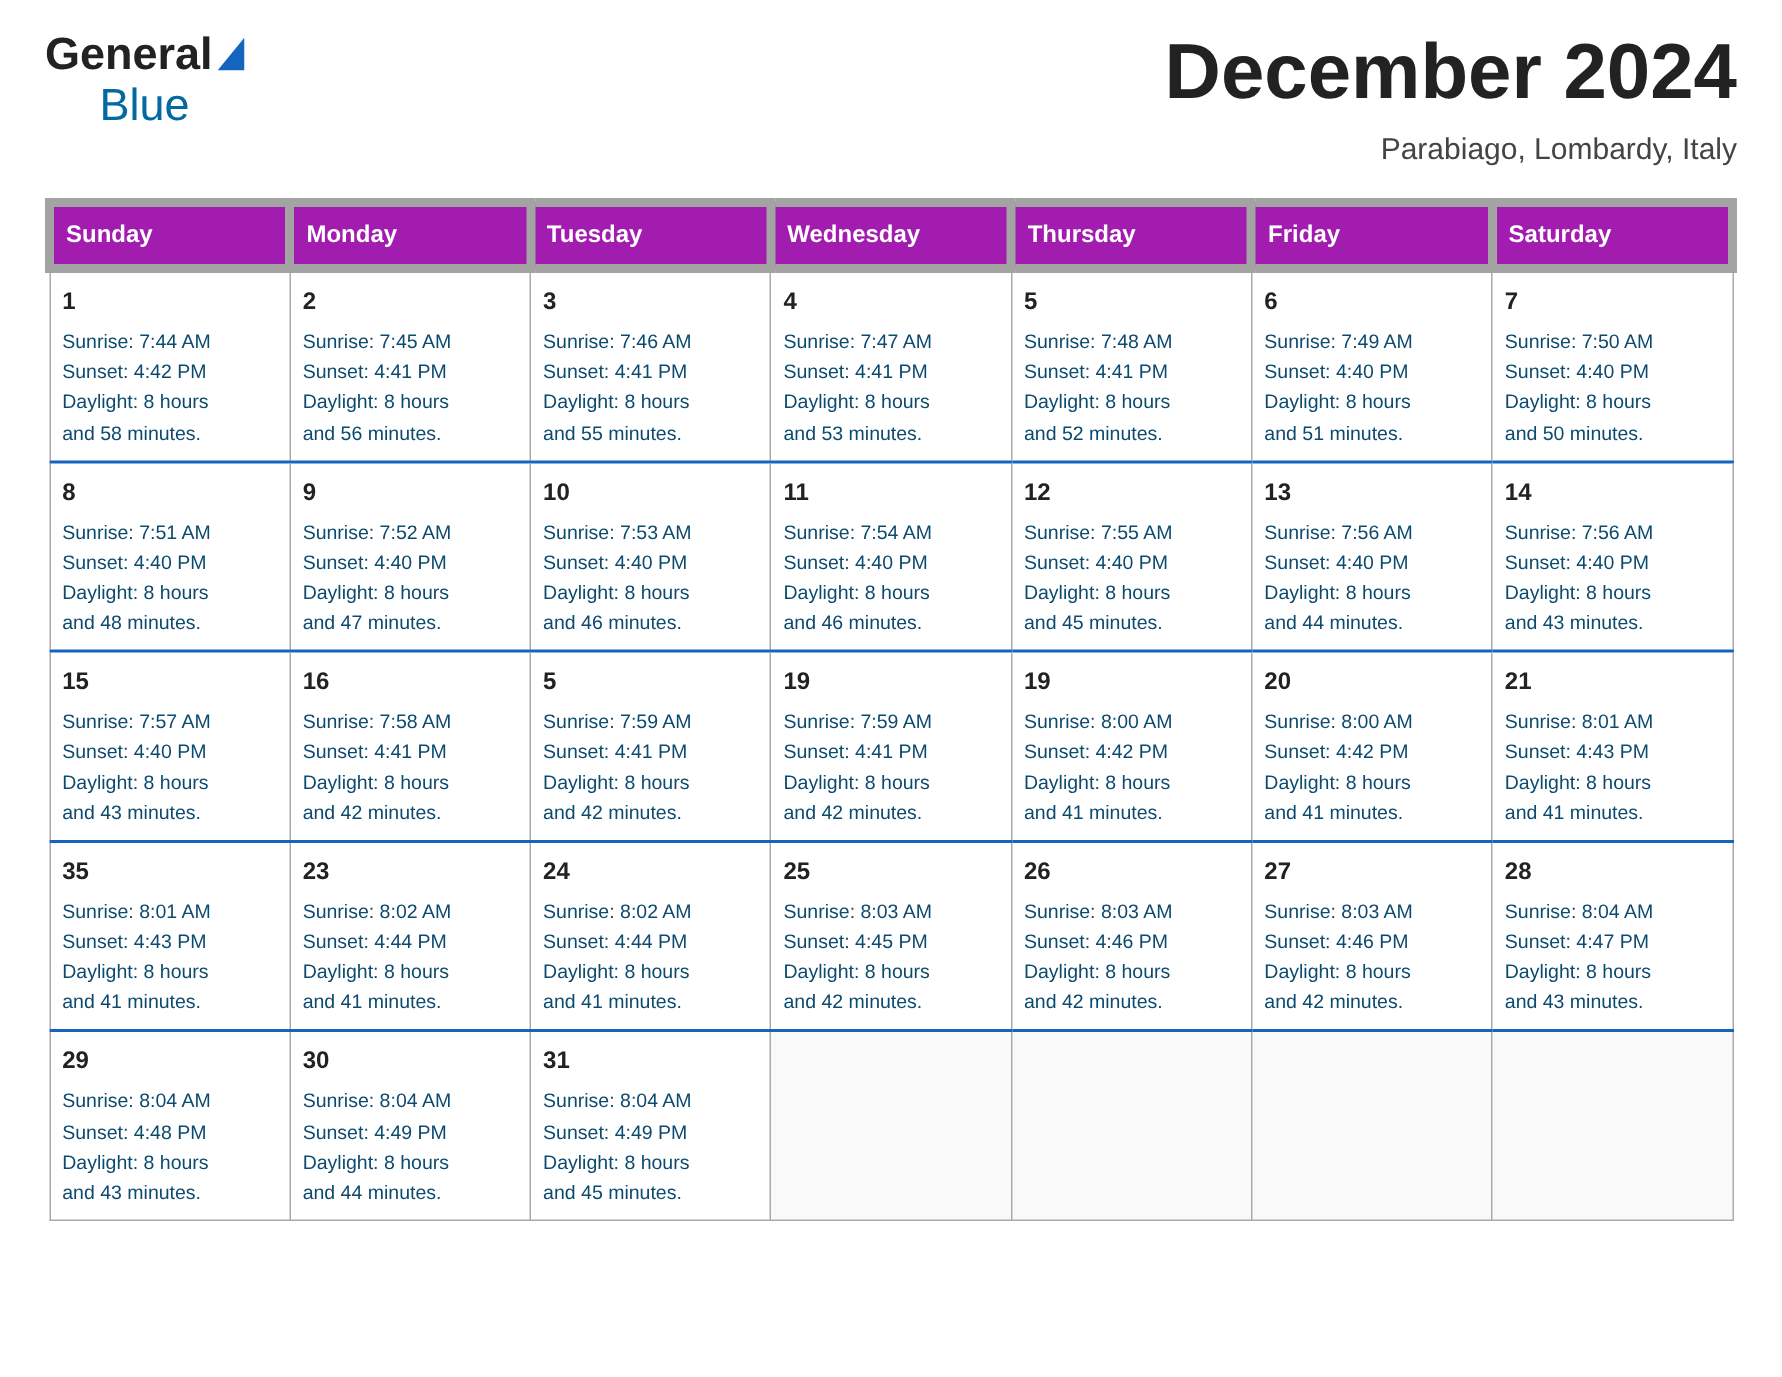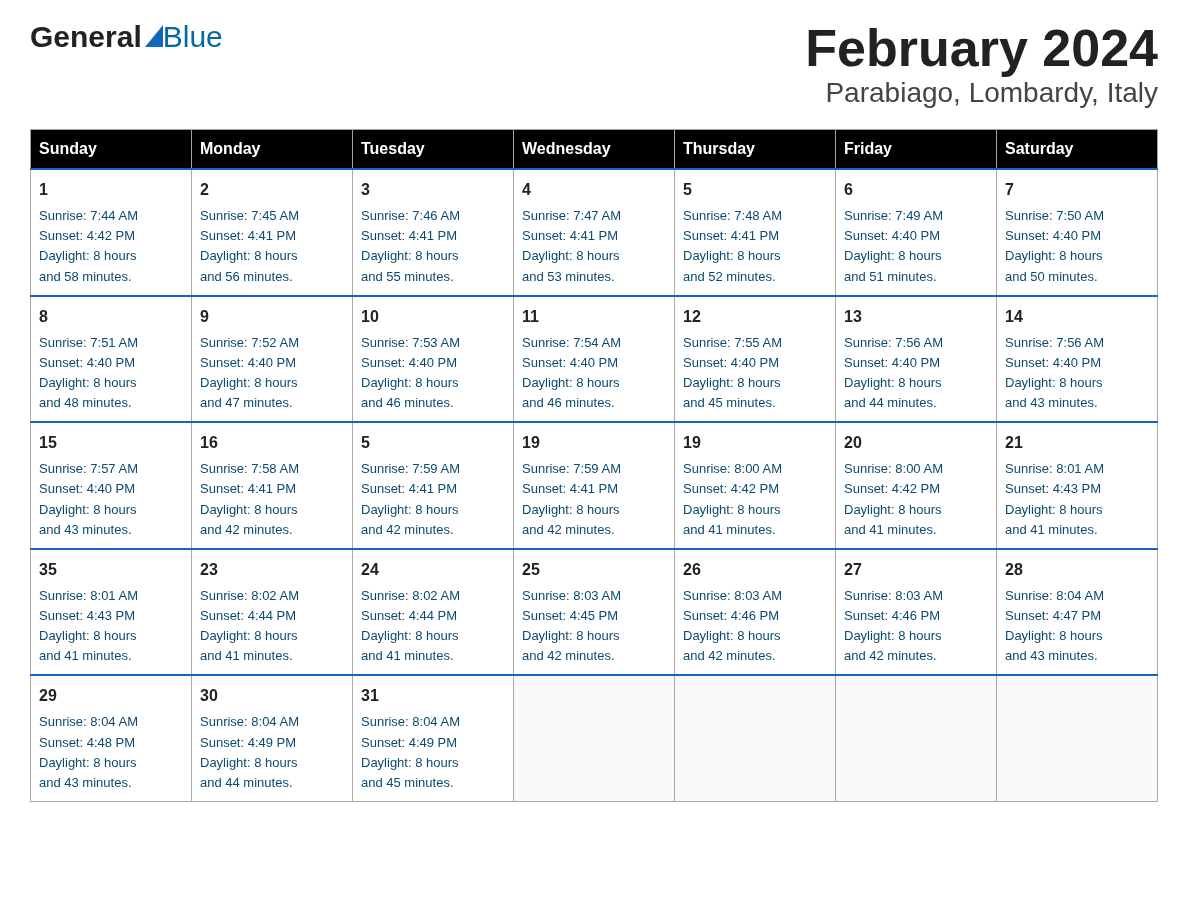--- a/index.html
+++ b/index.html
@@ -12,53 +12,54 @@
       padding: 20px 30px;
     }
     .header {
       display: flex;
       justify-content: space-between;
       align-items: flex-start;
       margin-bottom: 20px;
     }
     .logo {
       display: flex;
+      flex-direction: column;
       align-items: center;
     }
     .logo-text-row {
       display: flex;
       align-items: center;
     }
     .title-section {
       text-align: right;
     }
     .month-title {
       font-size: 52px;
       font-weight: bold;
       color: #222;
       line-height: 1.1;
     }
     .location-title {
-      font-size: 28px;
+      font-size: 20px;
       color: #444;
-      margin-top: 0;
+      margin-top: 12px;
     }
     .calendar {
       width: 100%;
       border-collapse: collapse;
       border: 1px solid #1565c0;
     }
     .calendar th {
-      background-color: #000000;
+      background-color: #a21caf;
       color: #fff;
       font-size: 16px;
       font-weight: bold;
       padding: 10px 8px;
       text-align: left;
-      border: 1px solid #a3a3a3;
+      border: 6px solid #a3a3a3;
     }
     .calendar td {
       vertical-align: top;
       padding: 8px 8px;
       border: 1px solid #aaa;
       width: calc(100% / 7);
       min-height: 120px;
       font-size: 13.5px;
       line-height: 1.5;
     }
@@ -95,21 +96,21 @@
       <span class="logo-g-text">General</span>
       <svg width="18" height="22" viewBox="0 0 18 22" style="margin-left:3px;margin-bottom:3px;">
         <polygon points="0,22 18,22 18,0" fill="#1565c0"></polygon>
       </svg>
     </div>
     <div>
       <span style="font-size:30px;font-weight:normal;color:#0369a1;font-family:Arial,sans-serif;">Blue</span>
     </div>
   </div>
   <div class="title-section">
-    <div class="month-title">February 2024</div>
+    <div class="month-title">December 2024</div>
     <div class="location-title">Parabiago, Lombardy, Italy</div>
   </div>
 </div>
 
 <table class="calendar">
   <thead>
     <tr>
 
     <th>Sunday</th>
         <th>Monday</th>

